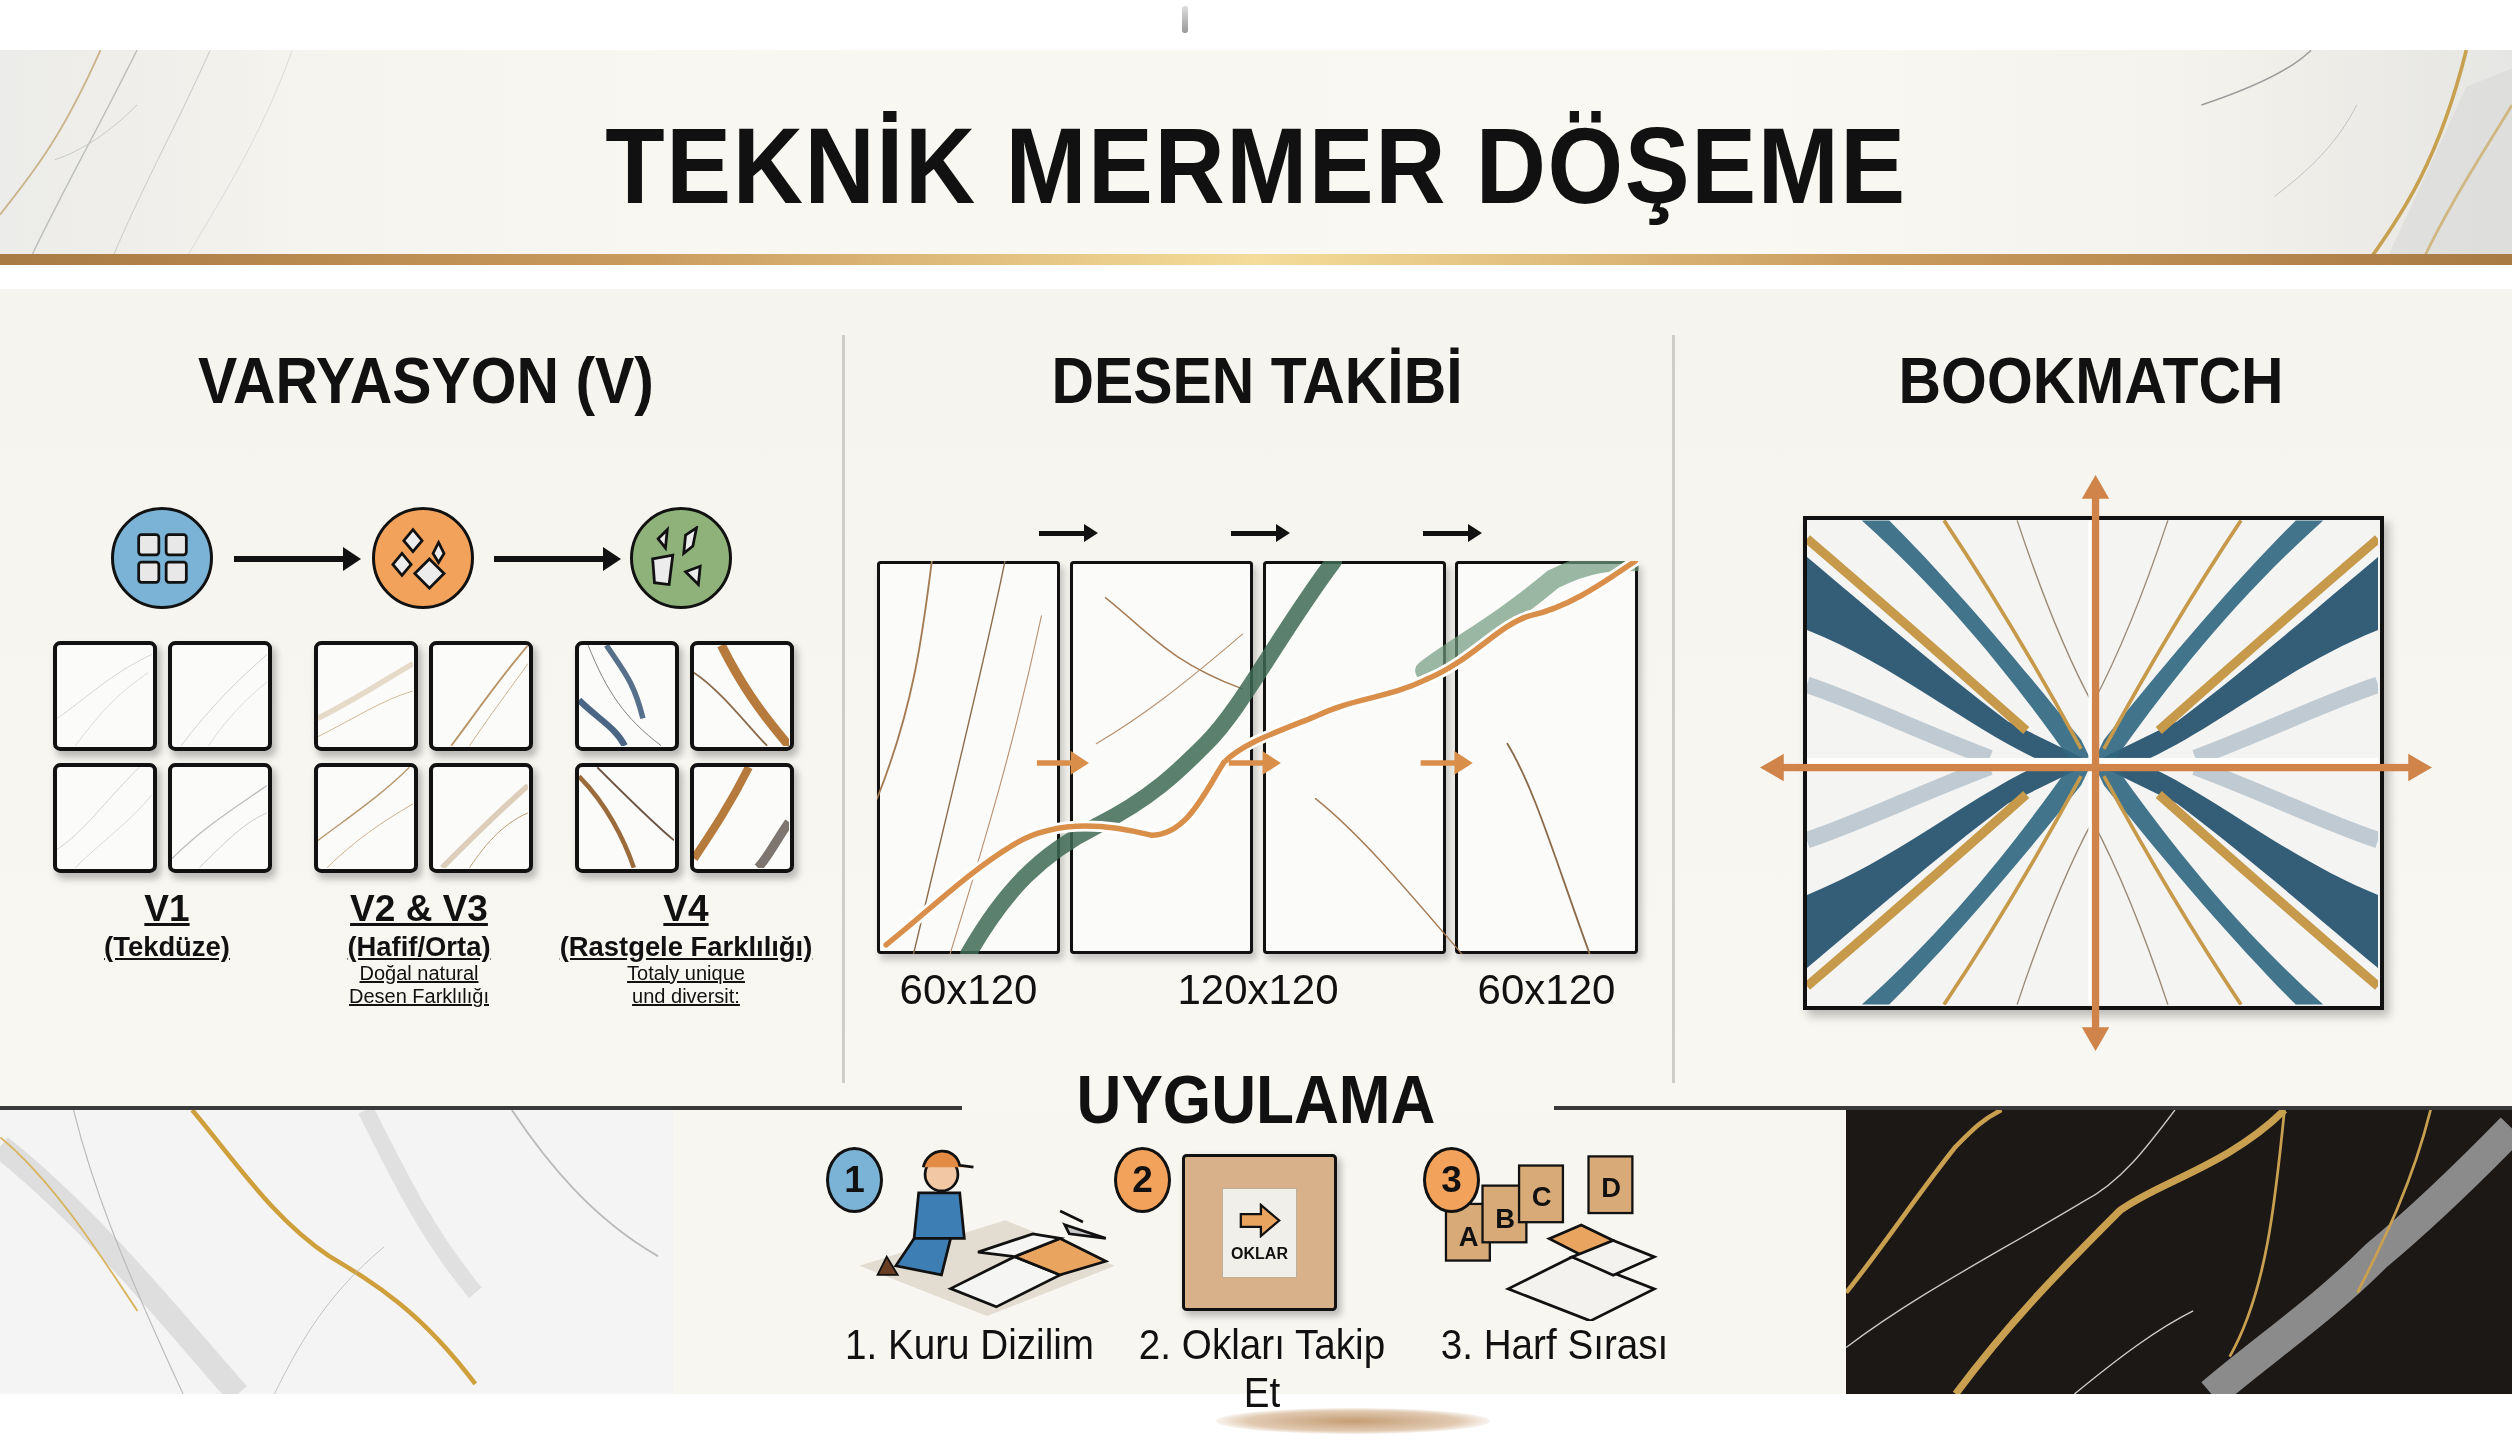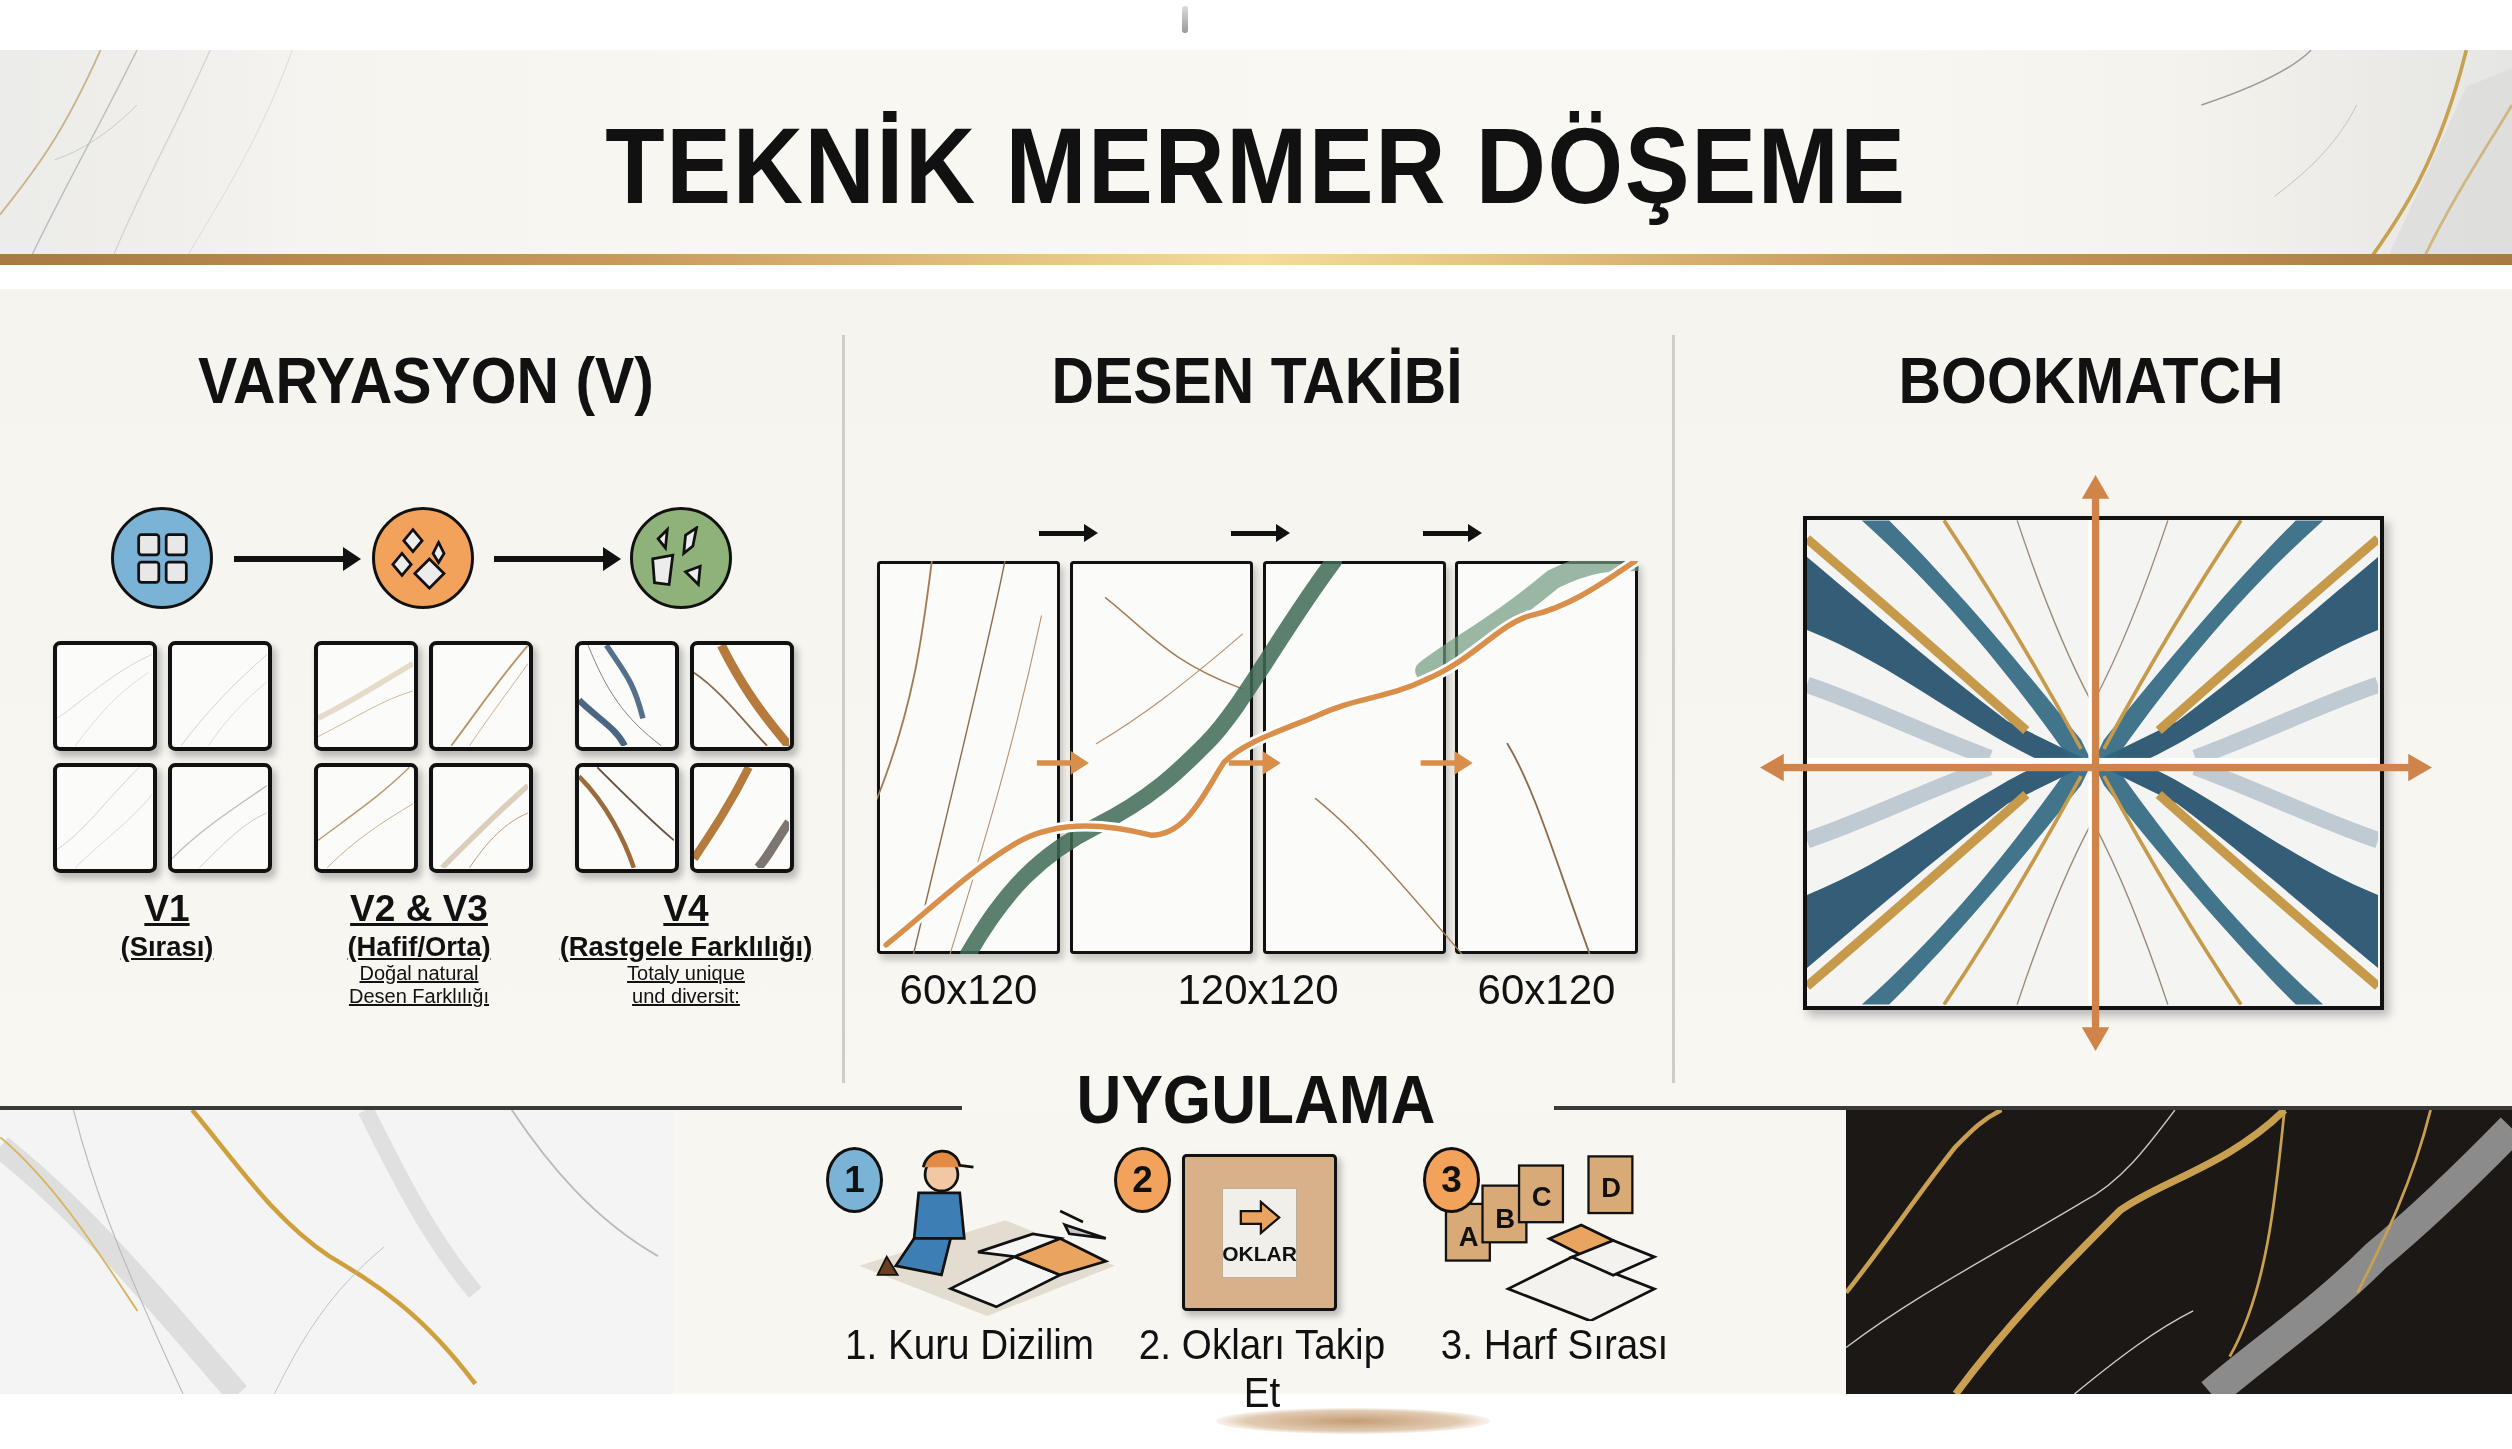--- a/index.html
+++ b/index.html
@@ -180,21 +180,21 @@
           <path d="M0 10 C30 40 50 80 60 110" stroke="#9c6b3c" stroke-width="5" fill="none"></path>
           <path d="M20 0 C50 30 80 60 104 80" stroke="#6b5240" stroke-width="2" fill="none"></path>
         </svg></div>
     <div class="tile" style="left:690px;top:474px;"><svg width="95" height="101" viewBox="0 0 104 110">
           <path d="M60 0 C40 40 20 70 0 100" stroke="#b57a3c" stroke-width="9" fill="none"></path>
           <path d="M104 60 C90 80 80 100 70 110" stroke="#7d7670" stroke-width="10" fill="none"></path>
         </svg></div>
 
     <div class="vlabel" style="left:39px;top:599px;">
       <div class="big">V1</div>
-      <div class="mid">(Sırası)</div>
+      <div class="mid">(Tekdüze)</div>
     </div>
     <div class="vlabel" style="left:291px;top:599px;">
       <div class="big">V2 &amp; V3</div>
       <div class="mid">(Hafif/Orta)</div>
       <div class="sm">Doğal natural</div>
       <div class="sm">Desen Farklılığı</div>
     </div>
     <div class="vlabel" style="left:549px;top:599px;width:274px;">
       <div class="big">V4</div>
       <div class="mid">(Rastgele Farklılığı)</div>
@@ -323,21 +323,21 @@
   <path d="M240 80 L265 92 M245 95 L290 110 L250 105Z" stroke="#111" stroke-width="3" fill="#c8c8c8"></path>
 </svg>
 <div class="step-label" style="left:823px;width:293px;">1. Kuru Dizilim</div>
 
 <div class="badge" style="left:1114px;top:1147px;background:#f2a25a;">2</div>
 <div class="abs" style="left:1182px;top:1154px;width:155px;height:157px;background:#d8b08a;border:3.7px solid #111;border-radius:4.6px;box-shadow:3.7px 4.6px 7.3px rgba(0,0,0,.25);">
   <div style="position:absolute;left:37px;top:31px;width:75px;height:90px;background:#f1efea;border:1.8px solid #bfae98;display:flex;flex-direction:column;align-items:center;justify-content:center;gap:7.3px;">
     <svg width="42" height="35" viewBox="0 0 46 38">
         <path d="M2 12 L24 12 L24 2 L44 19 L24 36 L24 26 L2 26Z" fill="#e9a560" stroke="#111" stroke-width="2.5"></path>
       </svg>
-    <span style="font-weight:700;font-size:21px;">OKLAR</span>
+    <span style="font-weight:700;font-size:16px;">OKLAR</span>
   </div>
 </div>
 <div class="step-label" style="left:1111px;width:302px;">2. Okları Takip Et</div>
 
 <div class="badge" style="left:1423px;top:1147px;background:#f2a25a;z-index:2;">3</div>
 <svg class="abs" style="left:1435px;top:1138px;" width="265" height="183" viewBox="0 0 290 200">
   <g stroke="#111" stroke-width="3">
     <path d="M80 165 L150 130 L240 165 L170 200Z" fill="#f3f2ee"></path>
     <path d="M125 110 L160 95 L195 112 L160 128Z" fill="#e9a560"></path>
     <path d="M150 130 L195 112 L240 130 L195 150Z" fill="#f3f2ee"></path>

